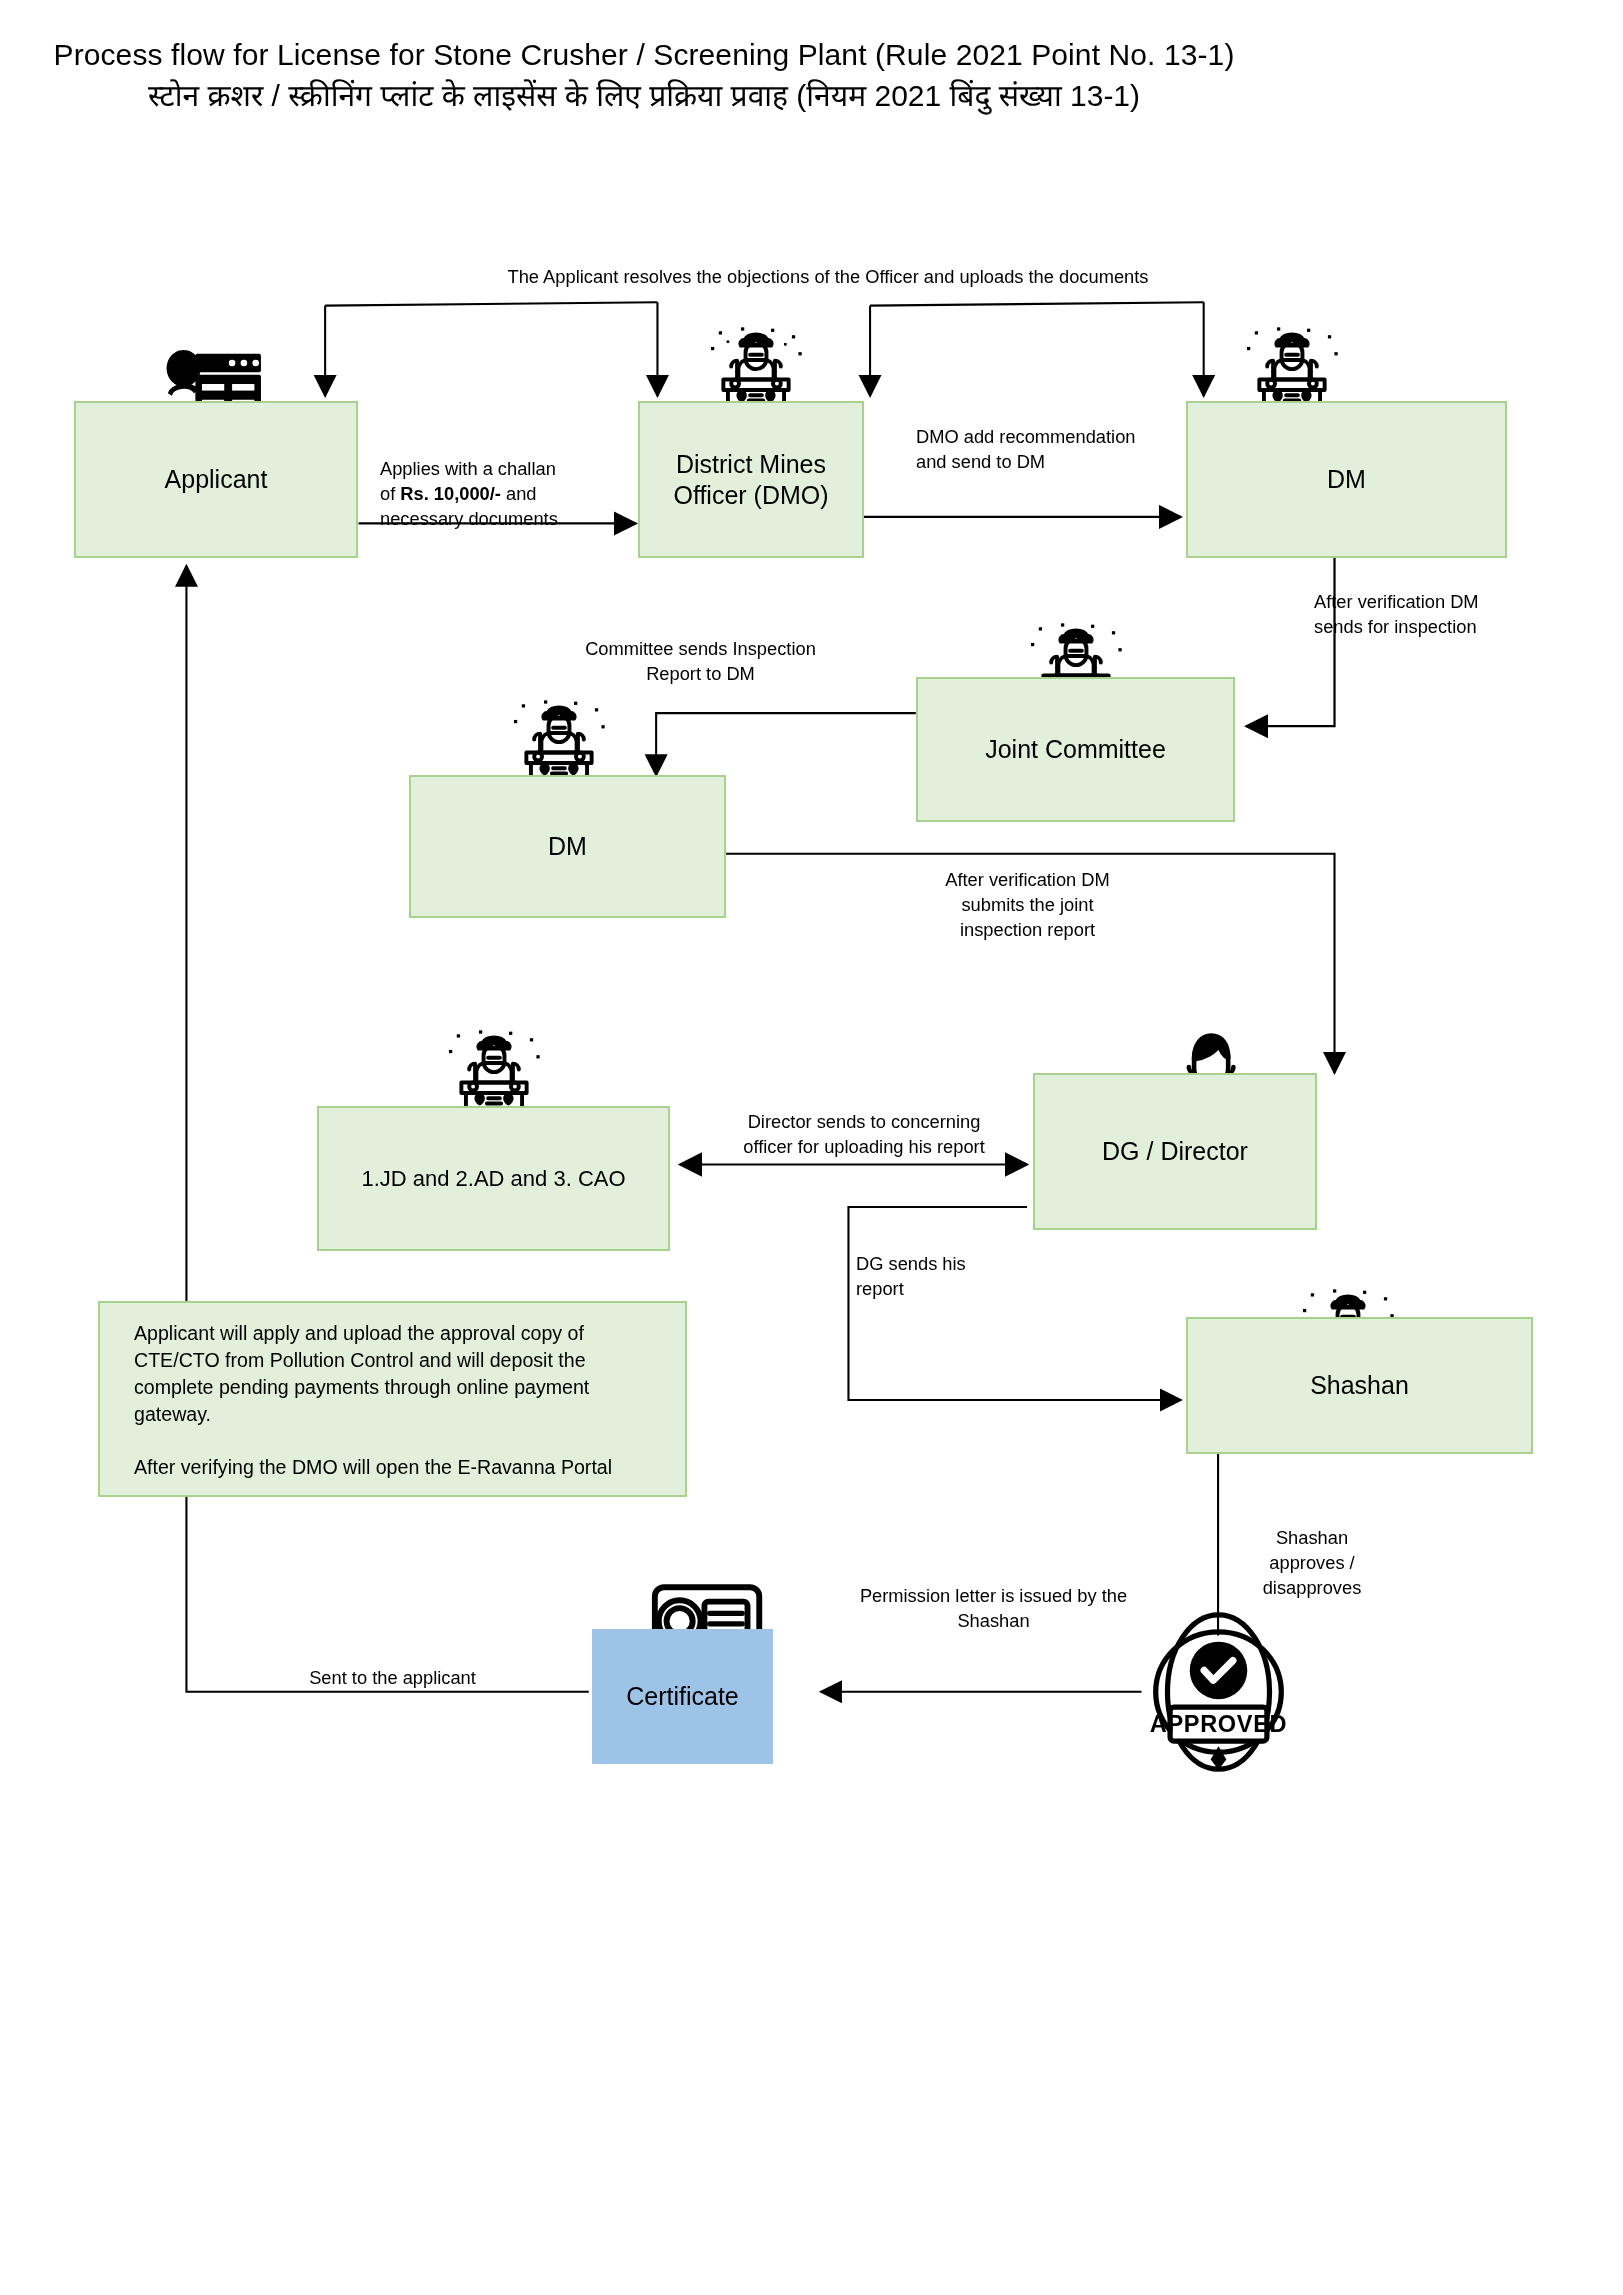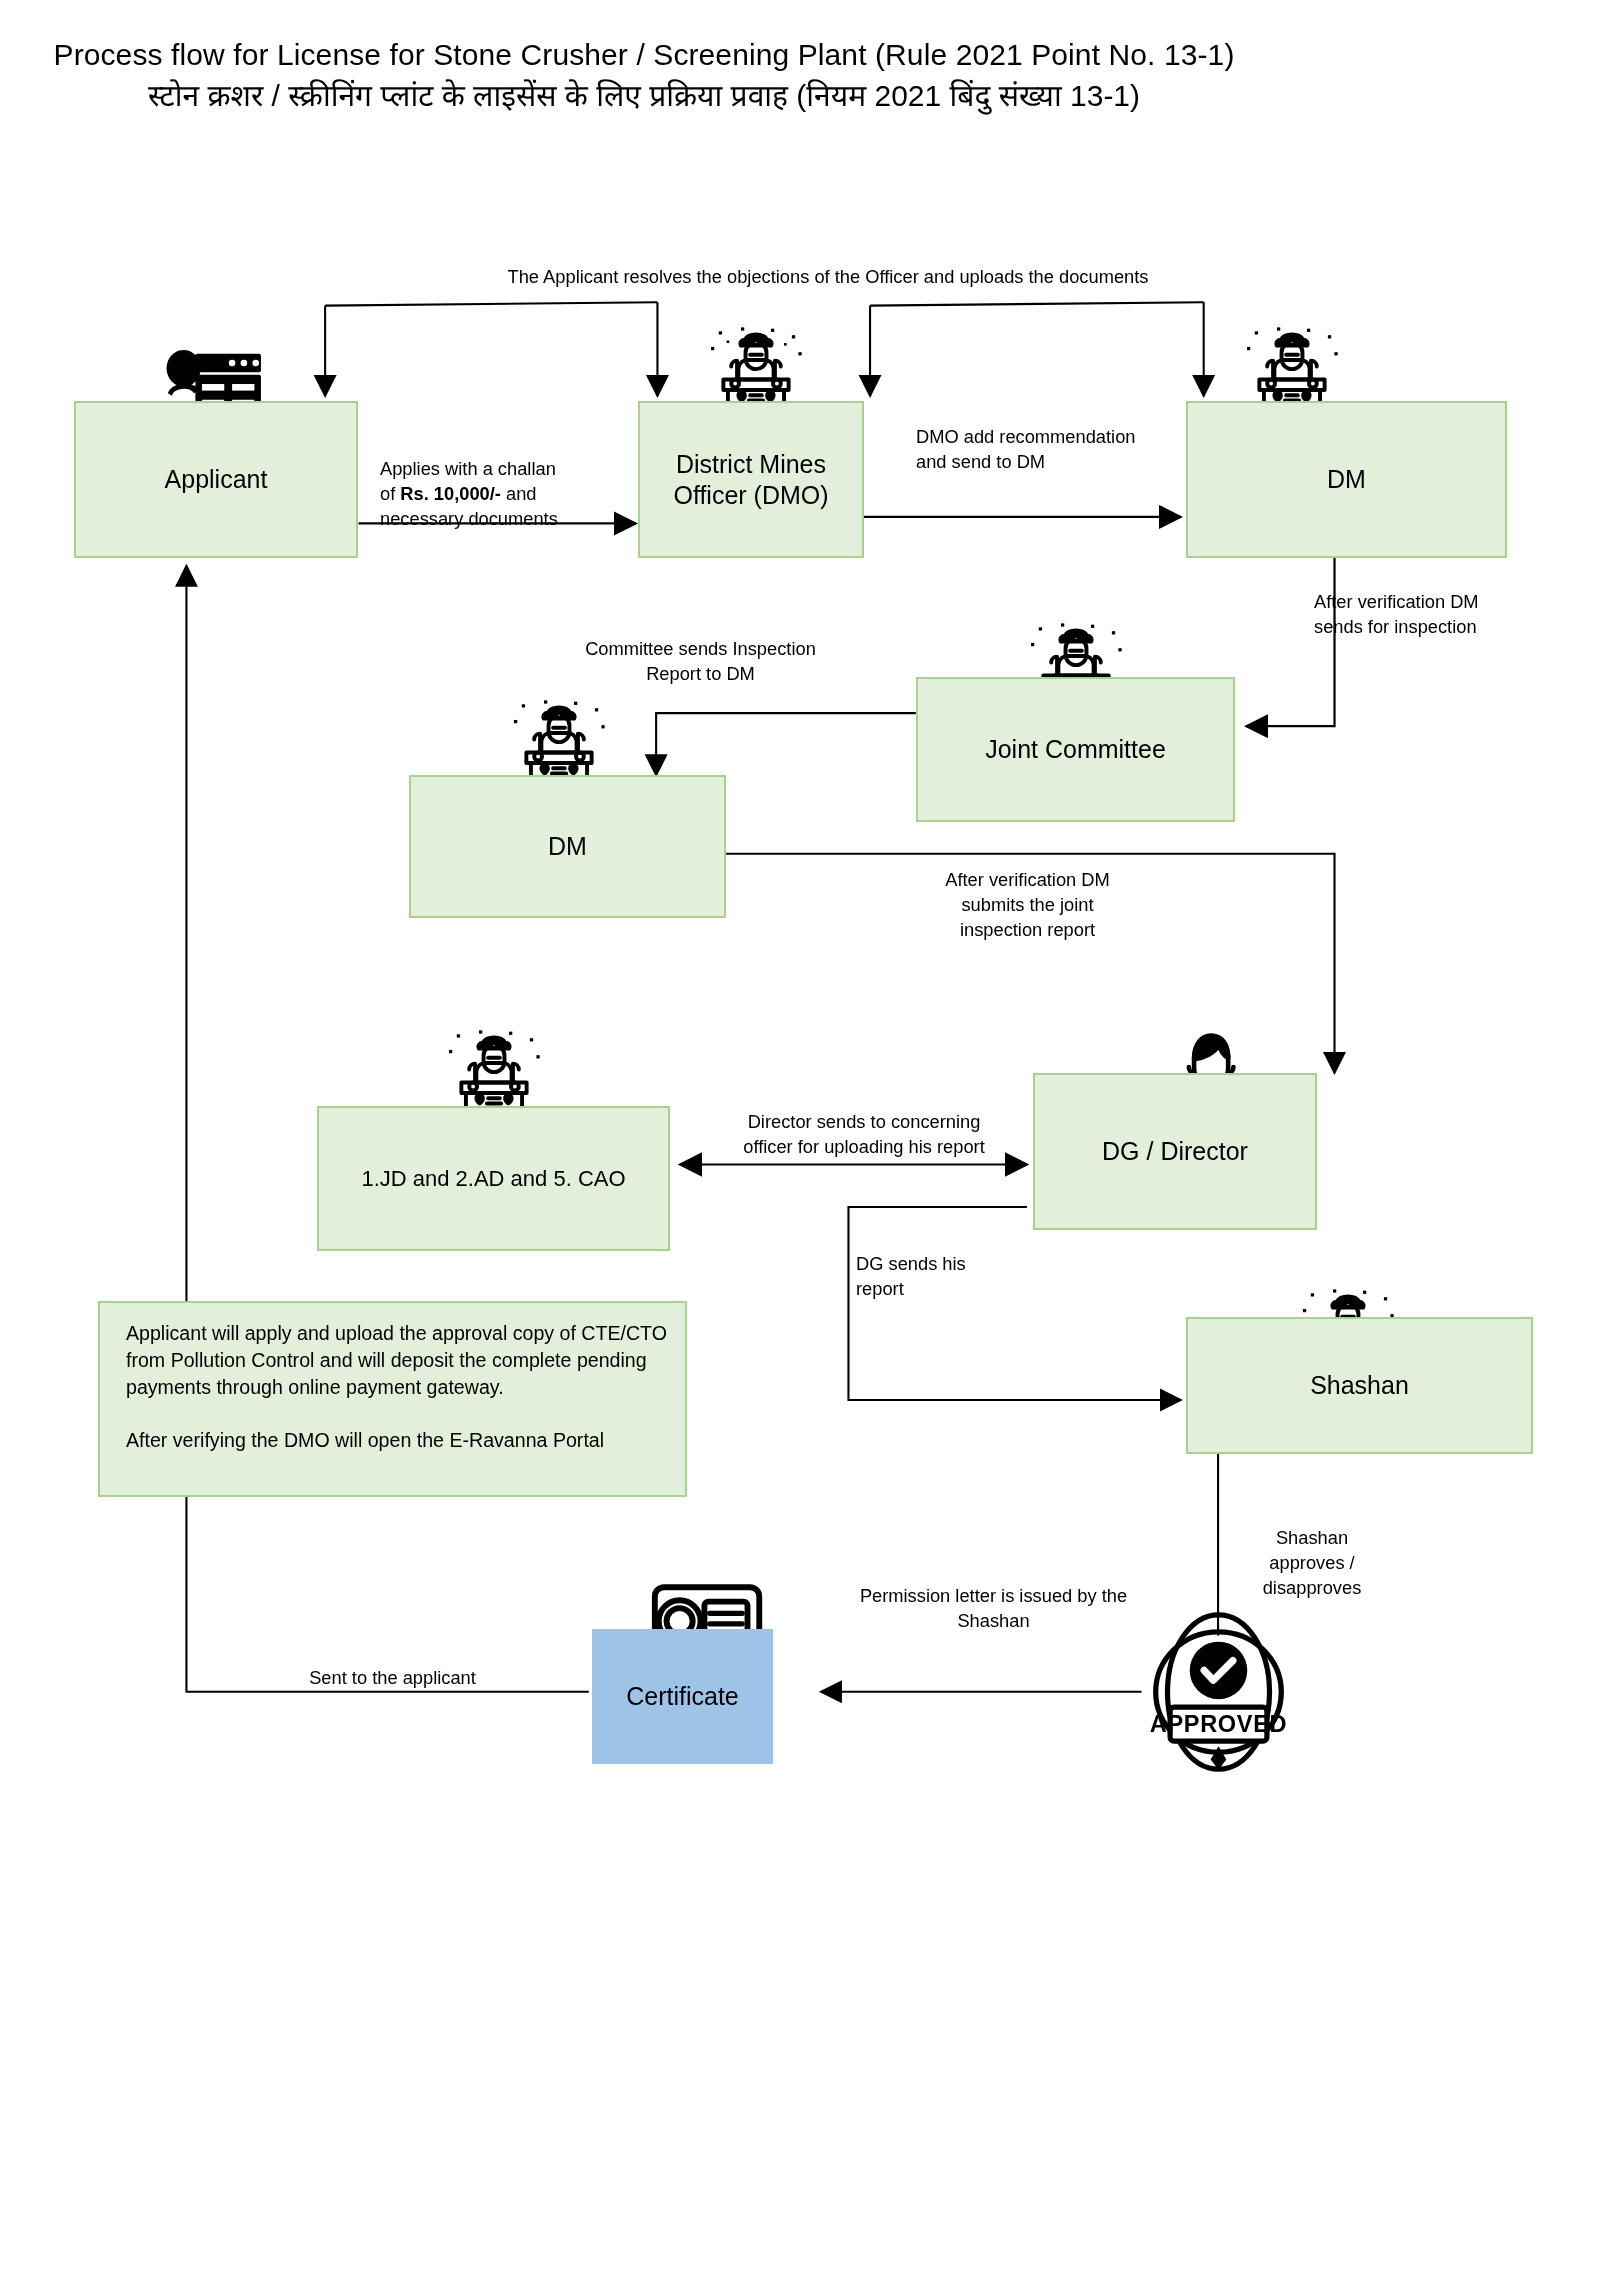--- a/index.html
+++ b/index.html
@@ -65,21 +65,21 @@
   }
   .node.textbox {
     align-items: flex-start;
     justify-content: flex-start;
     border: 2px solid #a9d18e;
   }
   .node.textbox .para {
     font-size: 19.6px;
     line-height: 27px;
     text-align: left;
-    padding: 17px 17px 0 26px;
+    padding: 17px 17px 0 34px;
     box-sizing: border-box;
     width: 100%;
   }
   .node.textbox .para p { margin: 0; }
   .node.textbox .para p.gap { margin-top: 26px; }
 
   
   .lbl-low { padding-top: 60px; }
 
   
@@ -473,21 +473,21 @@
 
   <div class="node" style="left:916px; top:677px; width:319px; height:145px;">
     <div class="node-label lbl-low">Joint Committee</div>
   </div>
 
   <div class="node" style="left:409px; top:775px; width:317px; height:143px;">
     <div class="node-label lbl-low">DM</div>
   </div>
 
   <div class="node" style="left:317px; top:1106px; width:353px; height:145px;">
-    <div class="node-label lbl-low" style="font-size:22px;">1.JD and 2.AD and 5. CAO</div>
+    <div class="node-label lbl-low" style="font-size:22px;">1.JD and 2.AD and 3. CAO</div>
   </div>
 
   <div class="node" style="left:1033px; top:1073px; width:284px; height:157px;">
     <div class="node-label lbl-low">DG / Director</div>
   </div>
 
   <div class="node" style="left:1186px; top:1317px; width:347px; height:137px;">
     <div class="node-label lbl-low">Shashan</div>
   </div>
 

